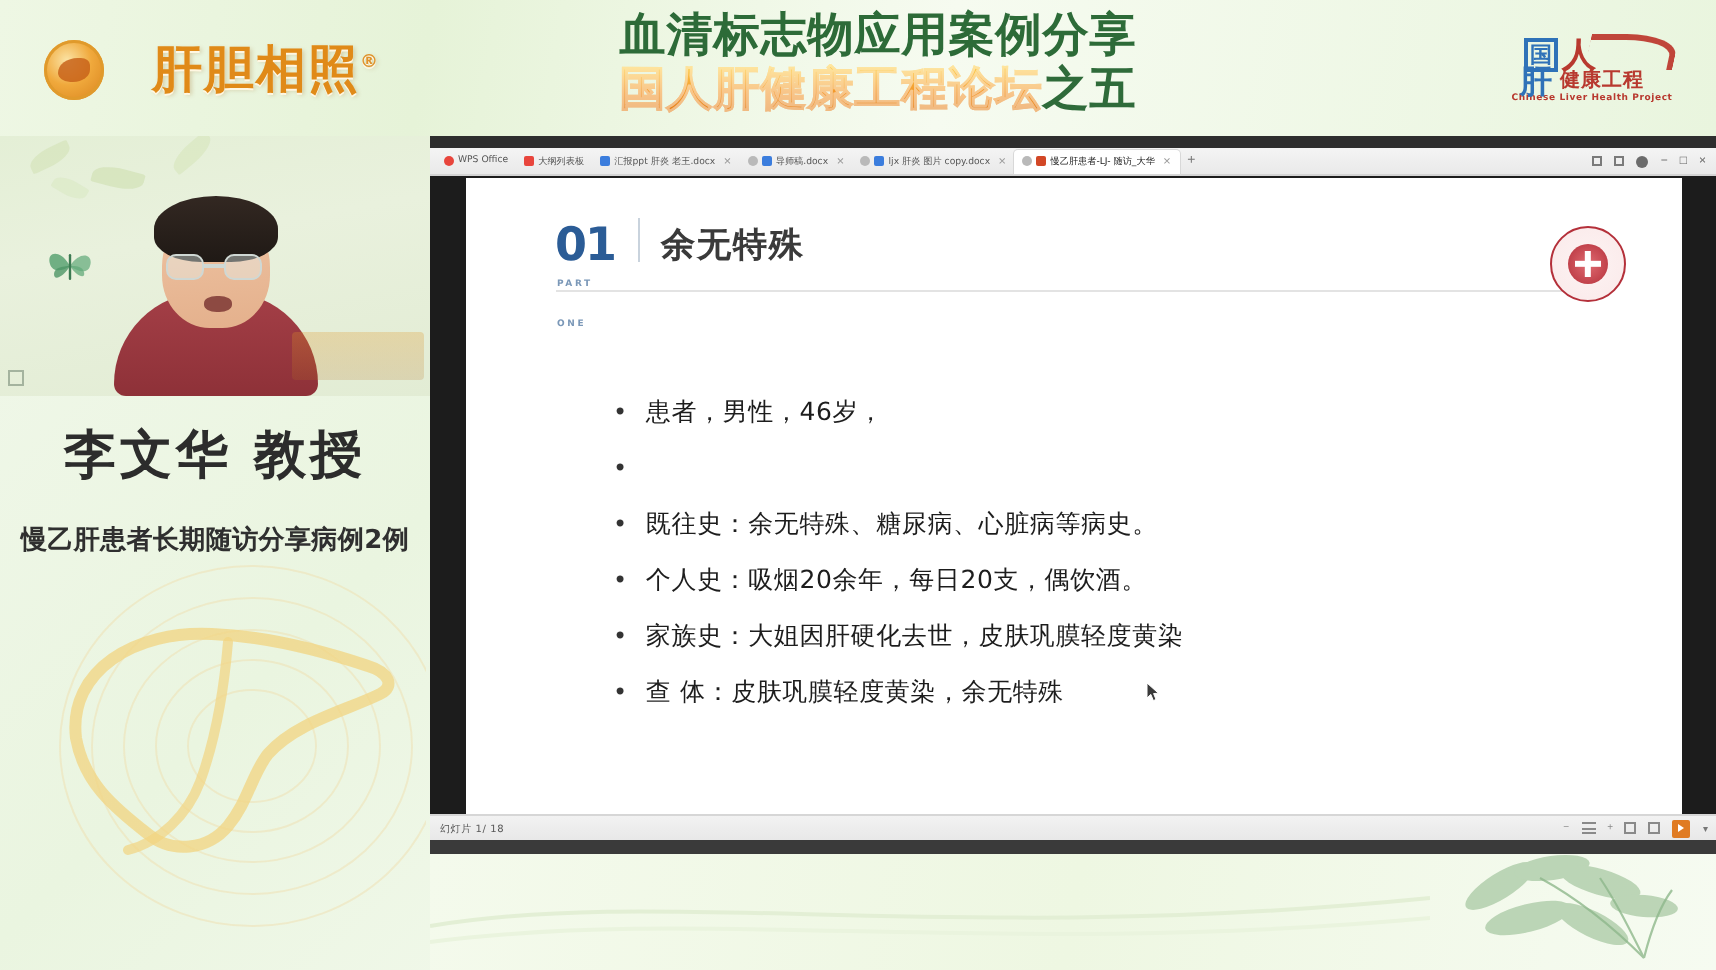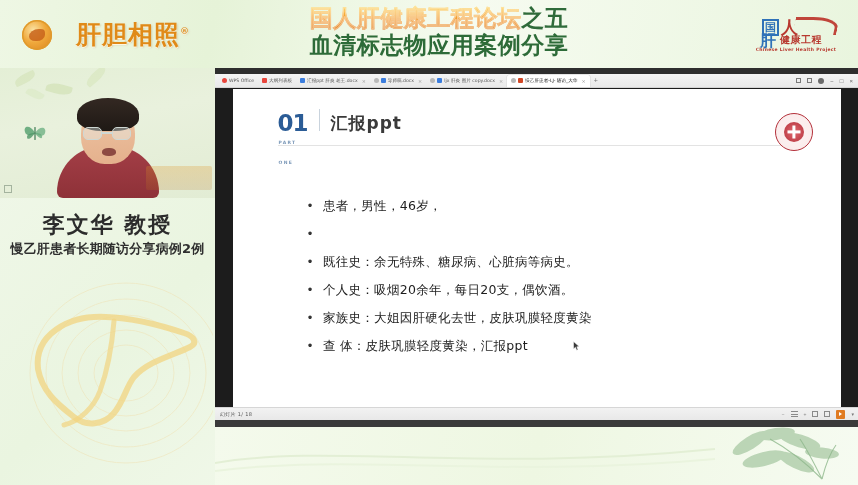--- a/index.html
+++ b/index.html
@@ -145,25 +145,25 @@
     background:linear-gradient(180deg,rgba(224,150,40,.5),rgba(180,110,30,.35));
     border-radius:2px; opacity:.55;
   }
   #vid-badge {
     position:absolute; left:4px; bottom:5px; width:8px; height:8px;
     border:1px solid rgba(120,140,120,.6);
   }
 
   #speaker-info { position:absolute; left:0; top:142px; width:215px; text-align:center; }
   #speaker-name {
-    font-size:22px; font-weight:bold; color:#2c2c2c; letter-spacing:2px;
+    font-size:26px; font-weight:bold; color:#2c2c2c; letter-spacing:2px;
     font-family:"DejaVu Sans", sans-serif;
   }
   #speaker-topic {
-    font-size:13px; font-weight:bold; color:#2f2f2f;
+    margin-top:16px; font-size:13px; font-weight:bold; color:#2f2f2f;
     letter-spacing:.2px; font-family:"DejaVu Sans", sans-serif;
   }
 
   #liver-art {
     position:absolute; left:8px; top:205px; width:205px; height:200px;
     opacity:.85; pointer-events:none;
   }
   #butterfly {
     position:absolute; left:22px; top:55px; width:26px; height:20px;
     pointer-events:none;
@@ -308,24 +308,24 @@
 <div id="banner">
 
   <div id="brand-logo">
     <div id="brand-mark"></div>
     <div id="brand-text">
       <span>肝胆相照</span><span id="brand-reg">®</span>
     </div>
   </div>
 
   <div id="title-block">
+    <div id="title-line2">血清标志物应用案例分享</div>
     <div id="title-line1">
       <span class="hl">国人肝健康工程论坛</span><span class="suf">之五</span>
     </div>
-    <div id="title-line2">血清标志物应用案例分享</div>
   </div>
 
   <div id="right-logo">
     <div id="right-logo-art">
       <div class="rl-box">国</div>
       <div class="rl-person">人</div>
       <div class="rl-swoosh"></div>
       <div class="rl-gan">肝</div>
       <div class="rl-sub">健康工程</div>
     </div>
@@ -433,21 +433,21 @@
 
   <div id="slide-area">
     <div id="slide">
 
       <div id="slide-head">
         <div id="part-num">
           <span>01</span>
           <span id="part-sub">PART ONE</span>
         </div>
         <div id="head-div"></div>
-        <div id="slide-title">汇报ppt</div>
+        <div id="slide-title">余无特殊</div>
       </div>
       <div id="head-rule"></div>
 
       <div id="hosp-logo">
         <div id="hosp-cross-v"></div>
       </div>
 
       <div id="bullets">
         <div class="bullet">
           <span class="dot">•</span>
@@ -463,21 +463,21 @@
         <div class="bullet">
           <span class="dot">•</span>
           <span>个人史：吸烟20余年，每日20支，偶饮酒。</span>
         </div>
         <div class="bullet">
           <span class="dot">•</span>
           <span>家族史：大姐因肝硬化去世，皮肤巩膜轻度黄染</span>
         </div>
         <div class="bullet">
           <span class="dot">•</span>
-          <span>查 体：皮肤巩膜轻度黄染，汇报ppt</span>
+          <span>查 体：皮肤巩膜轻度黄染，余无特殊</span>
         </div>
       </div>
 
       <svg id="cursor" viewBox="0 0 7 10">
         <path d="M0.5 0.5 L0.5 8 L2.4 6.2 L3.7 9.3 L5 8.7 L3.8 5.8 L6.2 5.6 Z" fill="#3a3a3a" stroke="#fff" stroke-width=".5"></path>
       </svg>
     </div>
   </div>
 
   <div id="statusbar">

